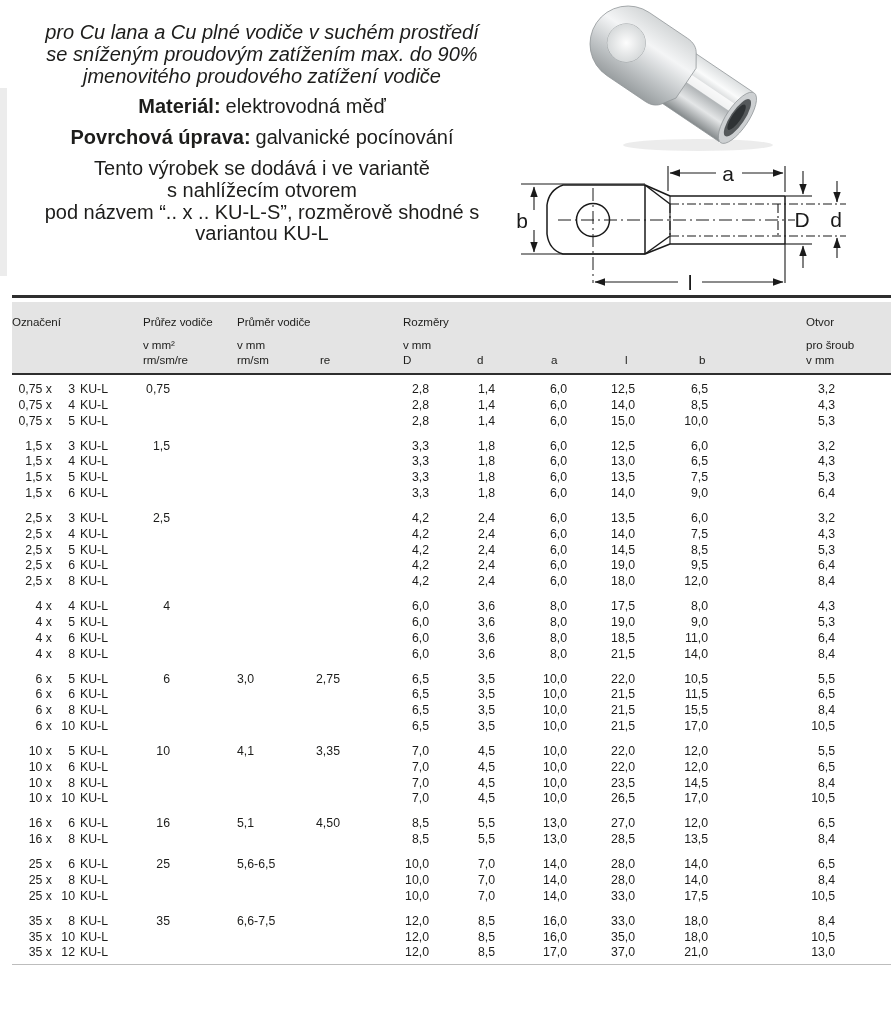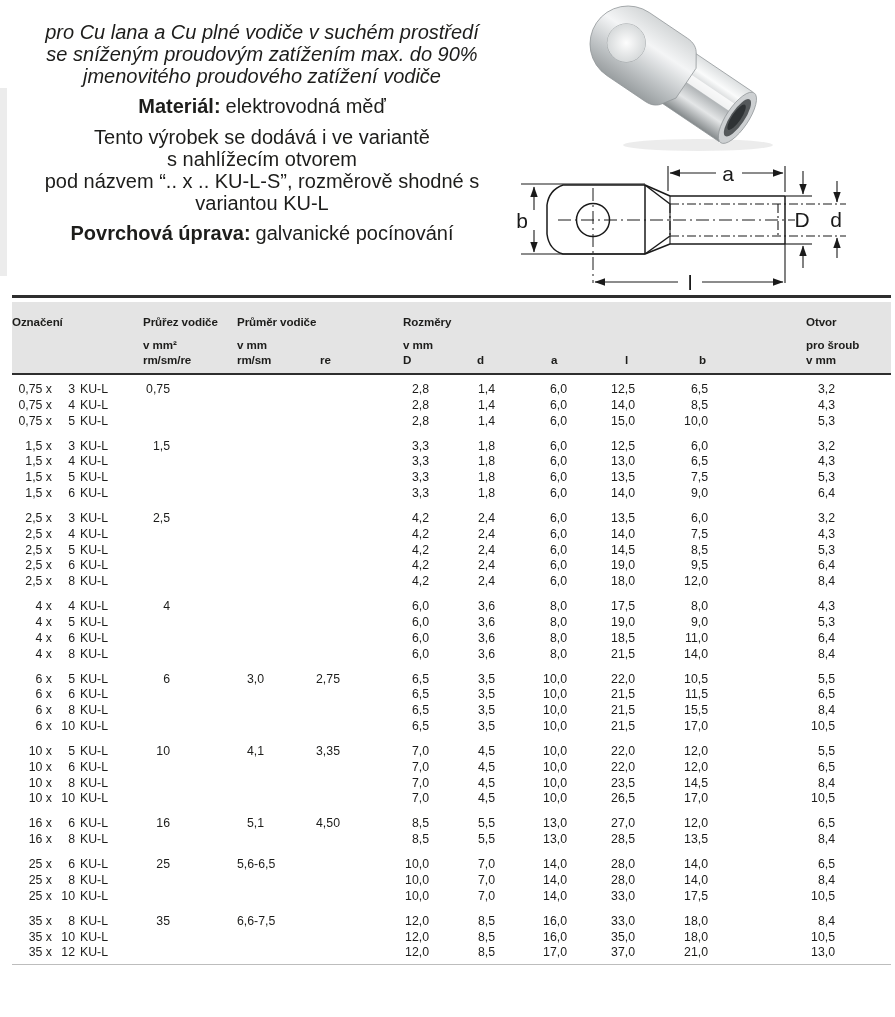--- a/index.html
+++ b/index.html
@@ -18,37 +18,37 @@
 
   
   .photo{position:absolute;left:558px;top:4px;width:225px;height:150px;}
   .diagram{position:absolute;left:498px;top:152px;width:397px;height:140px;}
   .diagram text{font-family:"Liberation Sans",sans-serif;font-size:21px;fill:#1a1a1a;}
 
   
   .table-wrap{position:absolute;left:12px;top:295px;width:879px;border-top:3px solid #2e2e2e;padding-top:4px;}
   table{border-collapse:collapse;table-layout:fixed;width:879px;}
   td{box-sizing:border-box;padding:0;white-space:nowrap;}
-  thead td{background:#e4e4e4;font-weight:bold;font-size:11.6px;vertical-align:bottom;letter-spacing:-0.1px;}
+  thead td{background:#e4e4e4;font-weight:normal;font-size:11.6px;vertical-align:bottom;letter-spacing:-0.1px;}
   thead tr.h1 td{padding-top:12px;height:26px;}
   thead tr.h2 td{height:23px;}
   thead tr.h3 td{height:23px;padding-bottom:7px;border-bottom:2px solid #2e2e2e;}
   thead .pl10{padding-left:10px;}
   thead .pl15{padding-left:15px;}
   thead .pl44{padding-left:44px;}
   thead .pl51{padding-left:51px;}
   thead .pl55{padding-left:55px;}
   thead .pl61{padding-left:61px;}
   thead .pl96{padding-left:96px;}
 
   tbody td{font-size:12.3px;height:15.8px;vertical-align:bottom;line-height:14px;}
   tbody.group tr.gfirst td{padding-top:11px;}
   tbody.group.first tr.gfirst td{padding-top:7px;}
   td.c2{text-align:right;padding-right:67px;}
-  td.c3{text-align:center;padding-right:36px;}
+  td.c3{padding-right:36px;}
   td.c4{text-align:center;padding-right:42px;margin-left:48px;}
   td.c5{text-align:right;padding-right:4px;}
   td.c6{text-align:right;padding-right:5px;}
   td.c7{text-align:right;padding-right:3px;}
   td.c8{text-align:right;padding-right:3px;}
   td.c9{text-align:right;padding-right:2px;}
   td.c10{text-align:right;padding-right:56px;}
   .p1{display:inline-block;width:40px;text-align:right;}
   .p2{display:inline-block;width:23px;text-align:right;}
   .p3{margin-left:5px;}
@@ -62,26 +62,26 @@
 <div class="intro">
   <div class="lead">
     <div>pro Cu lana a Cu plné vodiče v suchém prostředí</div>
     <div>se sníženým proudovým zatížením max. do 90%</div>
     <div>jmenovitého proudového zatížení vodiče</div>
   </div>
   <div class="blk">
     <span class="lbl">Materiál:</span><span>elektrovodná měď</span>
   </div>
   <div class="blk">
+    <span class="lbl">Povrchová úprava:</span><span>galvanické pocínování</span>
+  </div>
+  <div class="blk">
     <div>Tento výrobek se dodává i ve variantě</div>
     <div>s nahlížecím otvorem</div>
     <div>pod názvem “.. x .. KU-L-S”, rozměrově shodné s variantou KU-L</div>
-  </div>
-  <div class="blk">
-    <span class="lbl">Povrchová úprava:</span><span>galvanické pocínování</span>
   </div>
 </div>
 
 <div class="photo">
   <svg width="225" height="150" viewBox="0 0 225 150">
     <defs>
       <linearGradient id="gPalm" x1="0" y1="0" x2="0" y2="1">
         <stop offset="0" stop-color="#d4d7d8"></stop>
           <stop offset="0.35" stop-color="#f4f5f6"></stop>
         <stop offset="0.7" stop-color="#c2c6c8"></stop>

